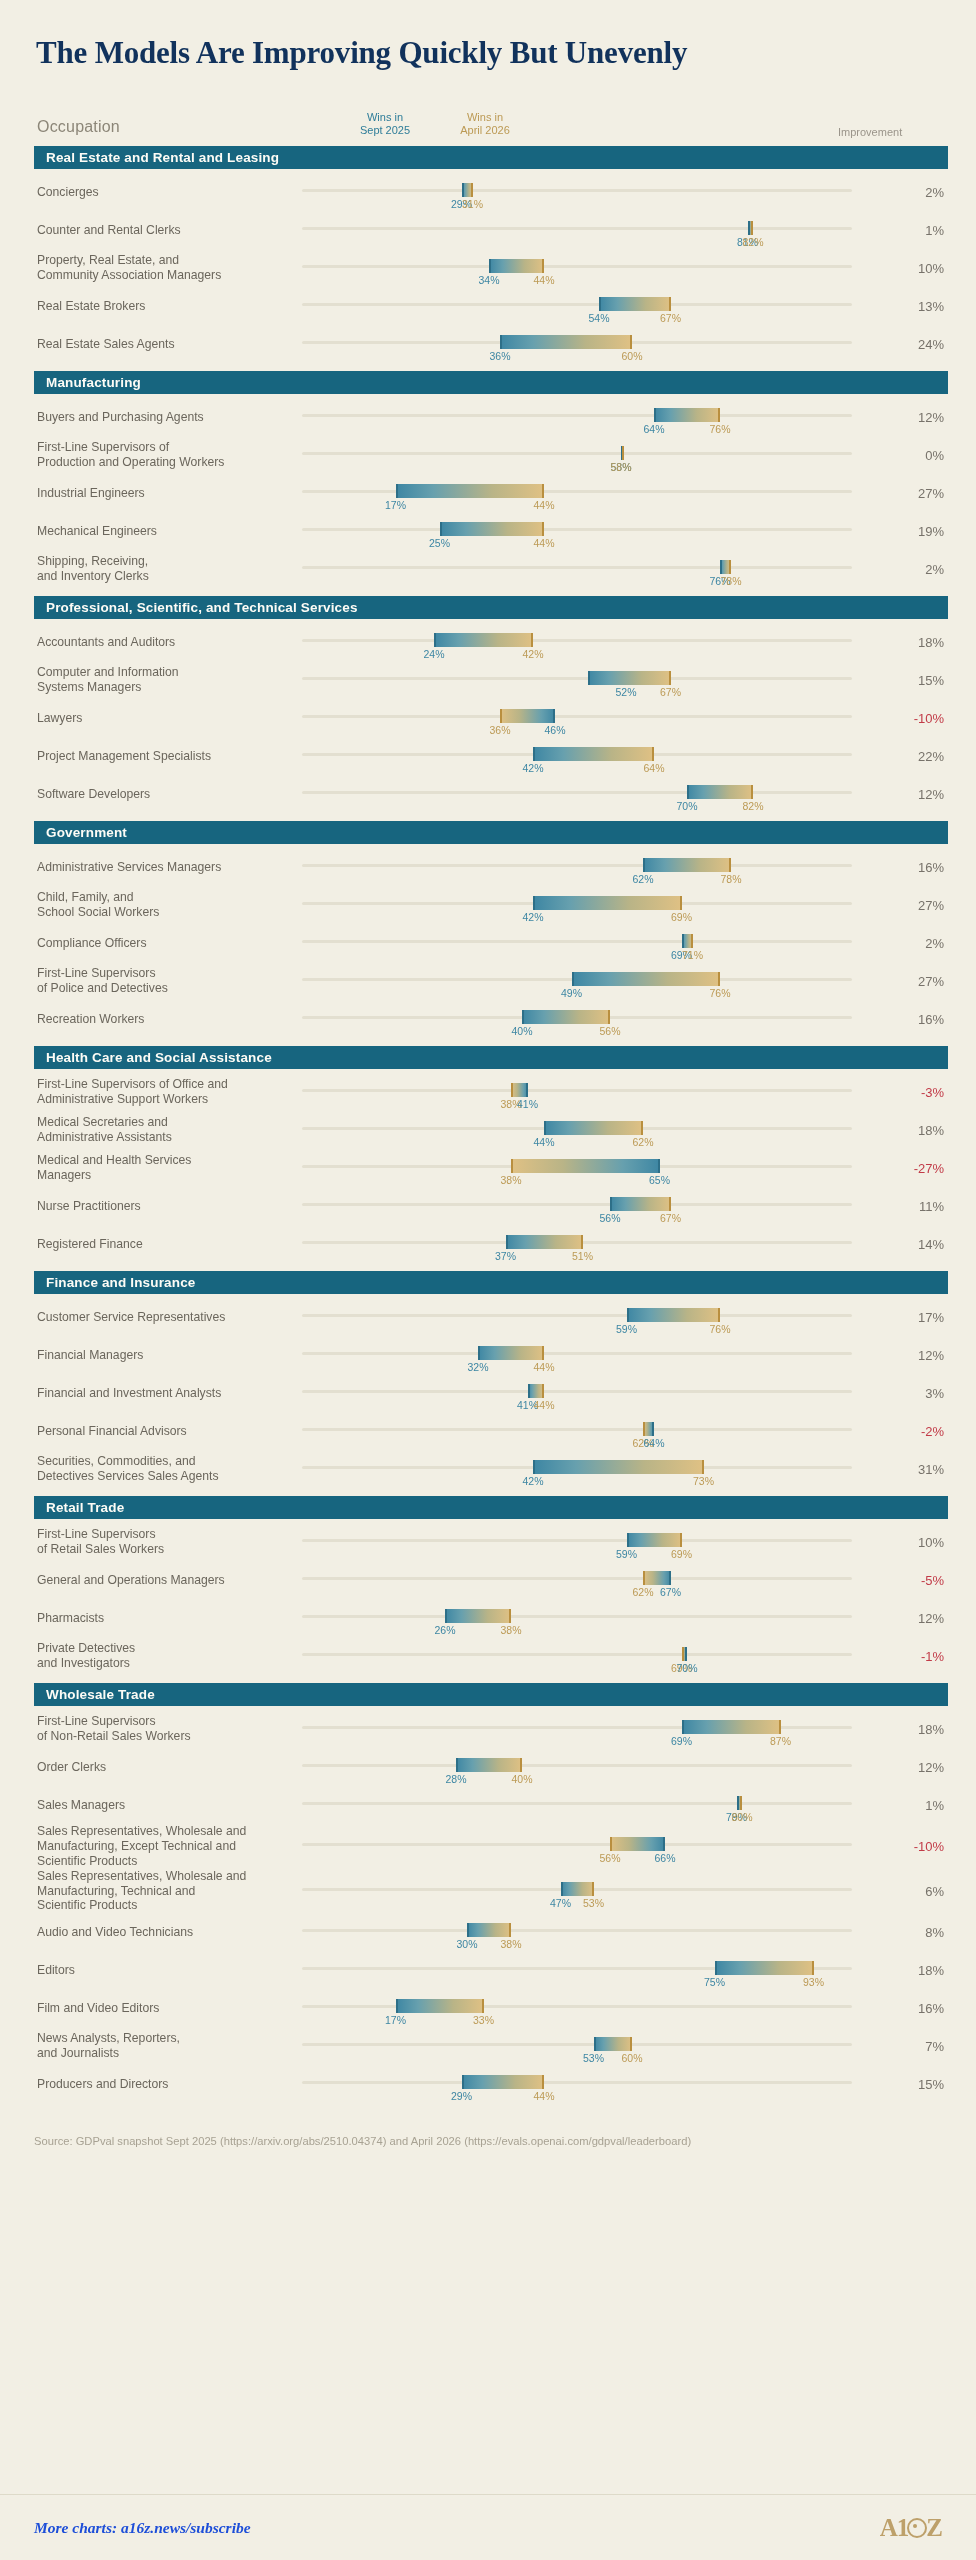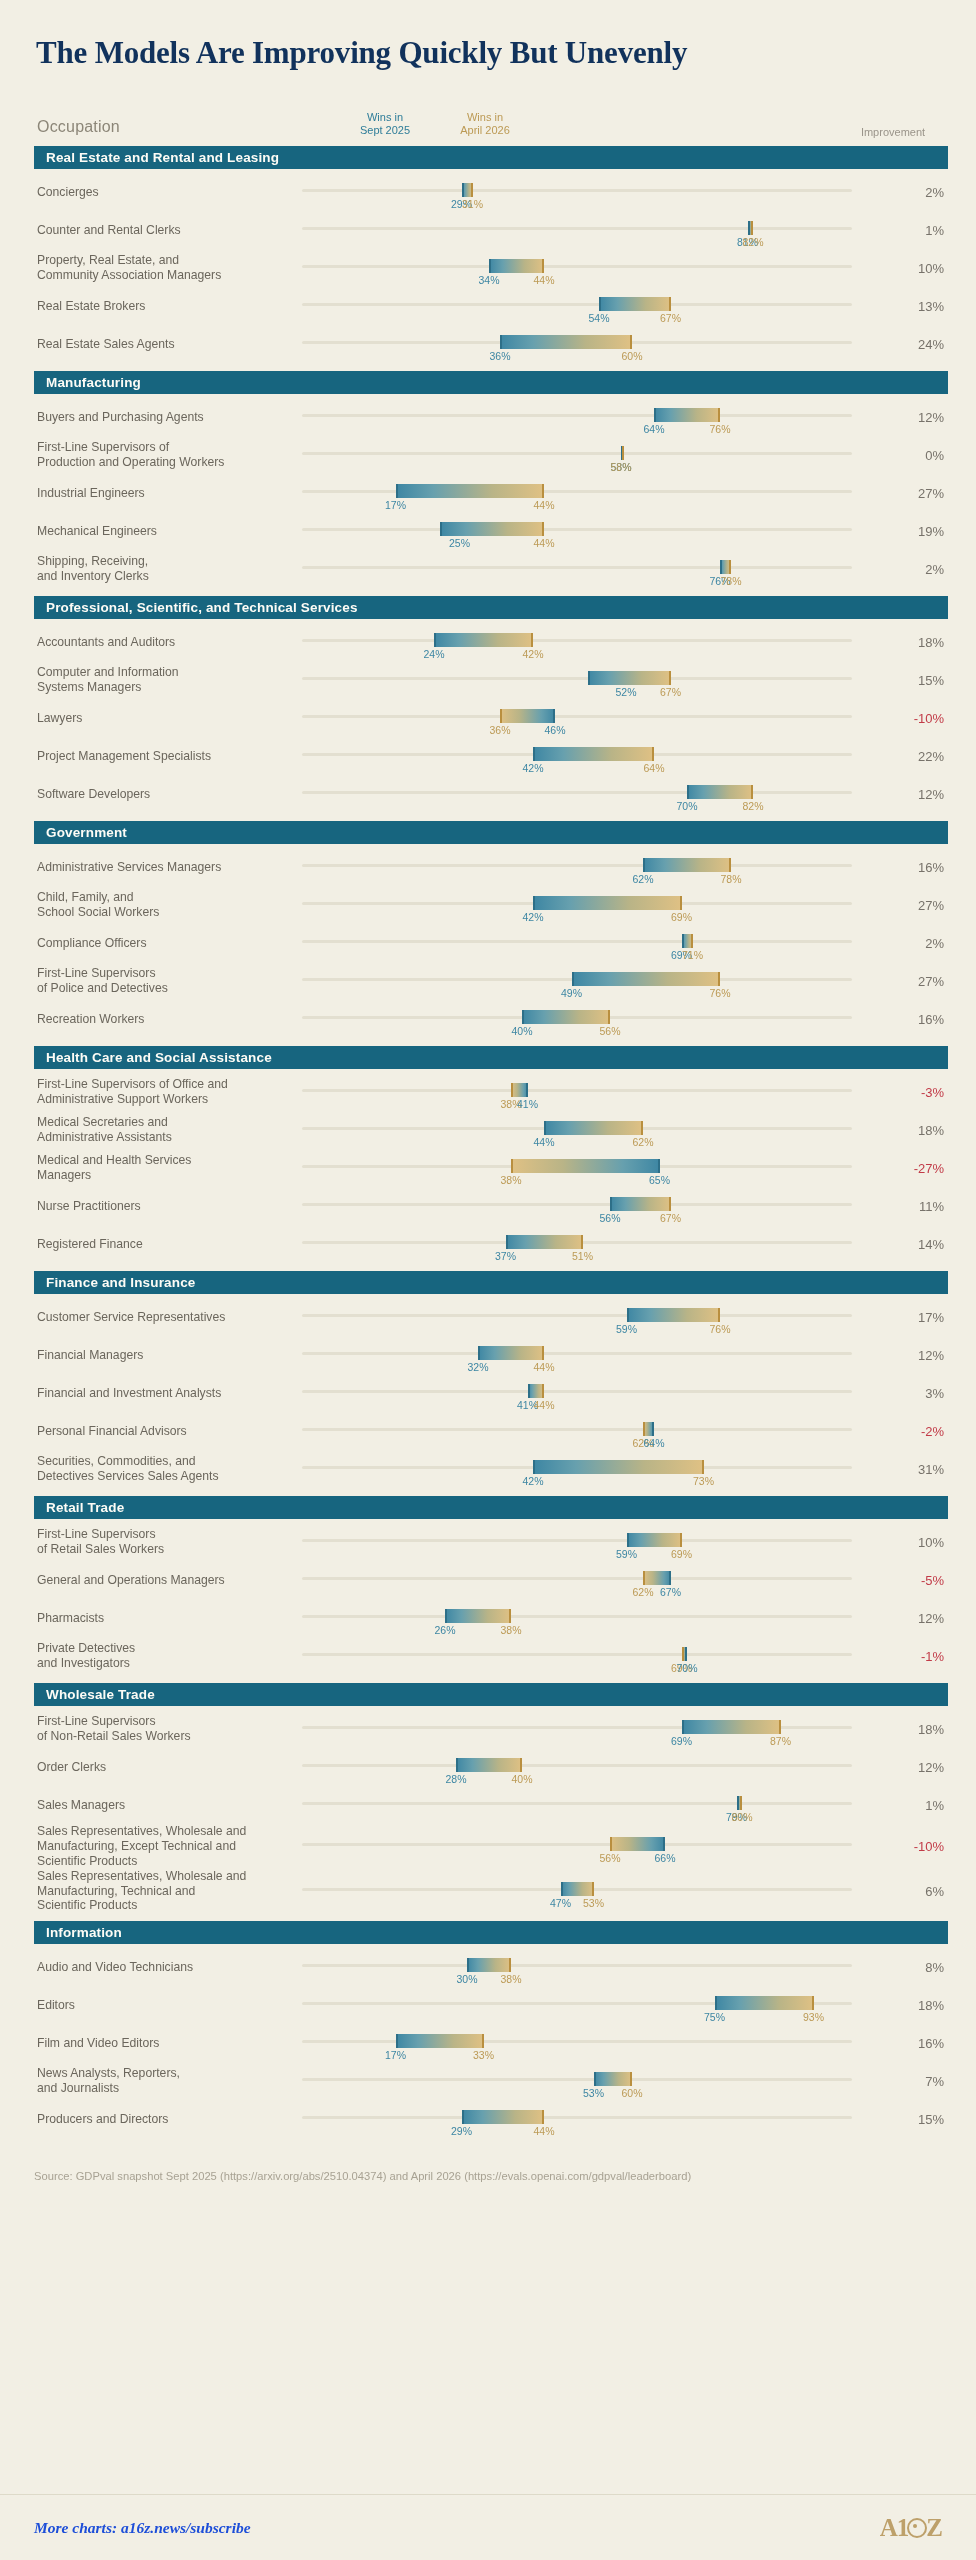--- a/index.html
+++ b/index.html
@@ -32,21 +32,21 @@
   }
   .colhead .h-sept{
     position:absolute;left:296px;bottom:0;width:110px;text-align:center;
     font-size:11px;line-height:1.25;color:#2f7d99;
   }
   .colhead .h-april{
     position:absolute;left:396px;bottom:0;width:110px;text-align:center;
     font-size:11px;line-height:1.25;color:#bc9a55;
   }
   .colhead .h-impr{
-    position:absolute;right:0px;bottom:0;width:110px;text-align:center;
+    position:absolute;right:0px;bottom:0;width:110px;text-align:left;
     font-size:11px;color:#9a948a;
   }
   .section-band{
     background:#17657f;color:#fdfcf6;
     font-size:13.5px;font-weight:600;letter-spacing:.15px;
     padding:4px 0 4px 12px;
     margin:8px 0 4px 0;
     height:15px;line-height:15px;
   }
   .rows{position:relative;}
@@ -270,21 +270,21 @@
           <div class="row">
             <div class="label">
               <div>Mechanical Engineers</div>
             </div>
             <div class="plot">
               <div class="track"></div>
               <div class="bar pos" style="left: 25%; width: 19%;">
                 <span class="cap-l"></span>
                 <span class="cap-r"></span>
               </div>
-              <div class="vlab blue" style="left: 25%; transform: translateX(-50%); margin-left: 20px;">25%</div>
+              <div class="vlab blue" style="left: 25%; transform: translateX(-50%);">25%</div>
               <div class="vlab gold" style="left: 44%; transform: translateX(-50%);">44%</div>
             </div>
             <div class="impr">19%</div>
           </div>
           <div class="row">
             <div class="label">
               <div>Shipping, Receiving,</div>
               <div>and Inventory Clerks</div>
             </div>
             <div class="plot">
@@ -759,21 +759,20 @@
               <div class="bar pos" style="left: 47%; width: 6%;">
                 <span class="cap-l"></span>
                 <span class="cap-r"></span>
               </div>
               <div class="vlab blue" style="left: 47%; transform: translateX(-50%);">47%</div>
               <div class="vlab gold" style="left: 53%; transform: translateX(-50%);">53%</div>
             </div>
             <div class="impr">6%</div>
           </div>
         </div>
-        <div class="section-band">Information</div>
         <div class="rows">
           <div class="row">
             <div class="label">
               <div>Audio and Video Technicians</div>
             </div>
             <div class="plot">
               <div class="track"></div>
               <div class="bar pos" style="left: 30%; width: 8%;">
                 <span class="cap-l"></span>
                 <span class="cap-r"></span>

